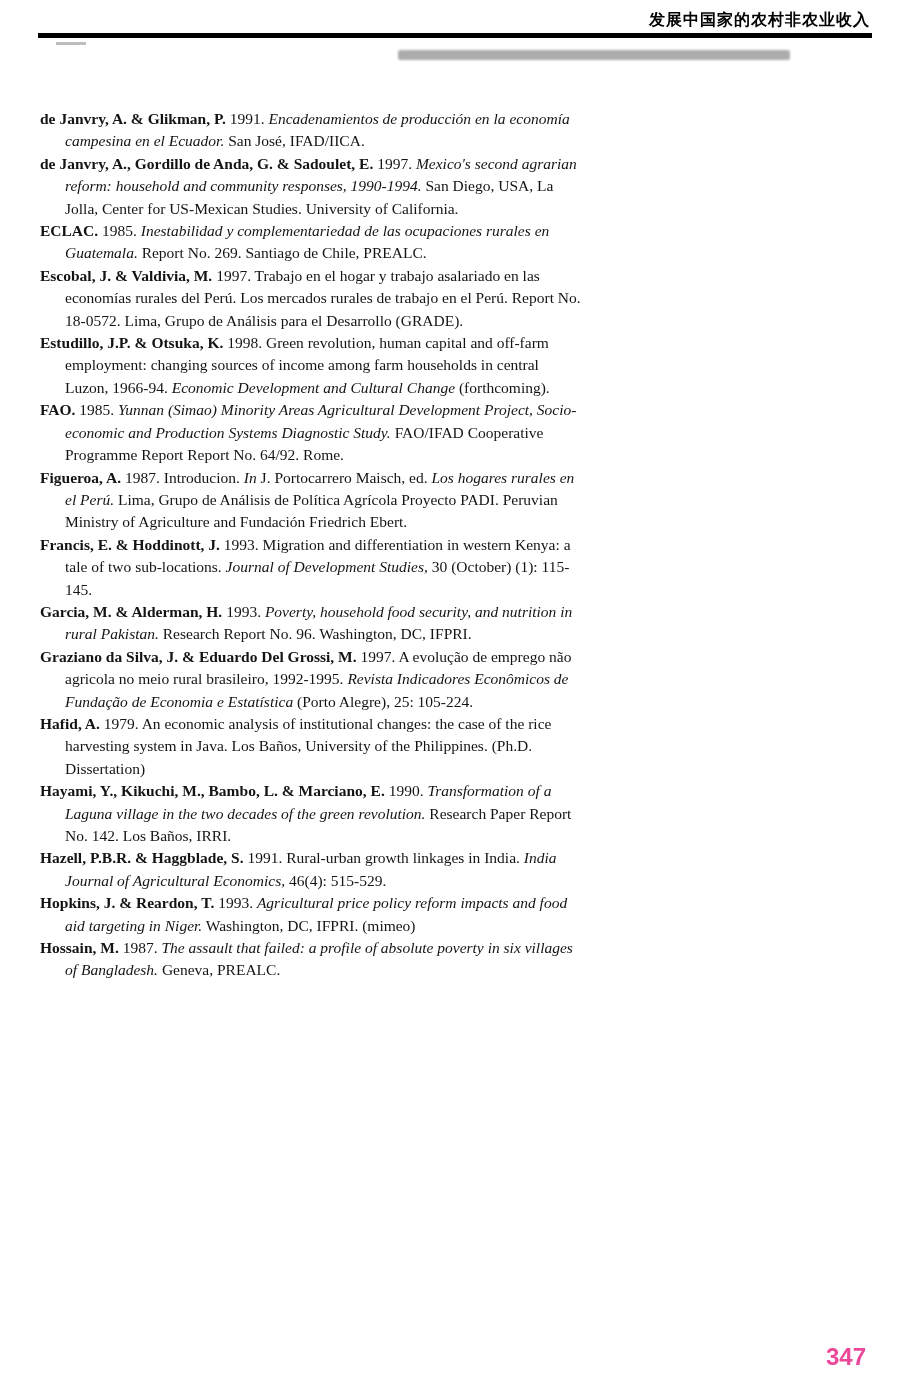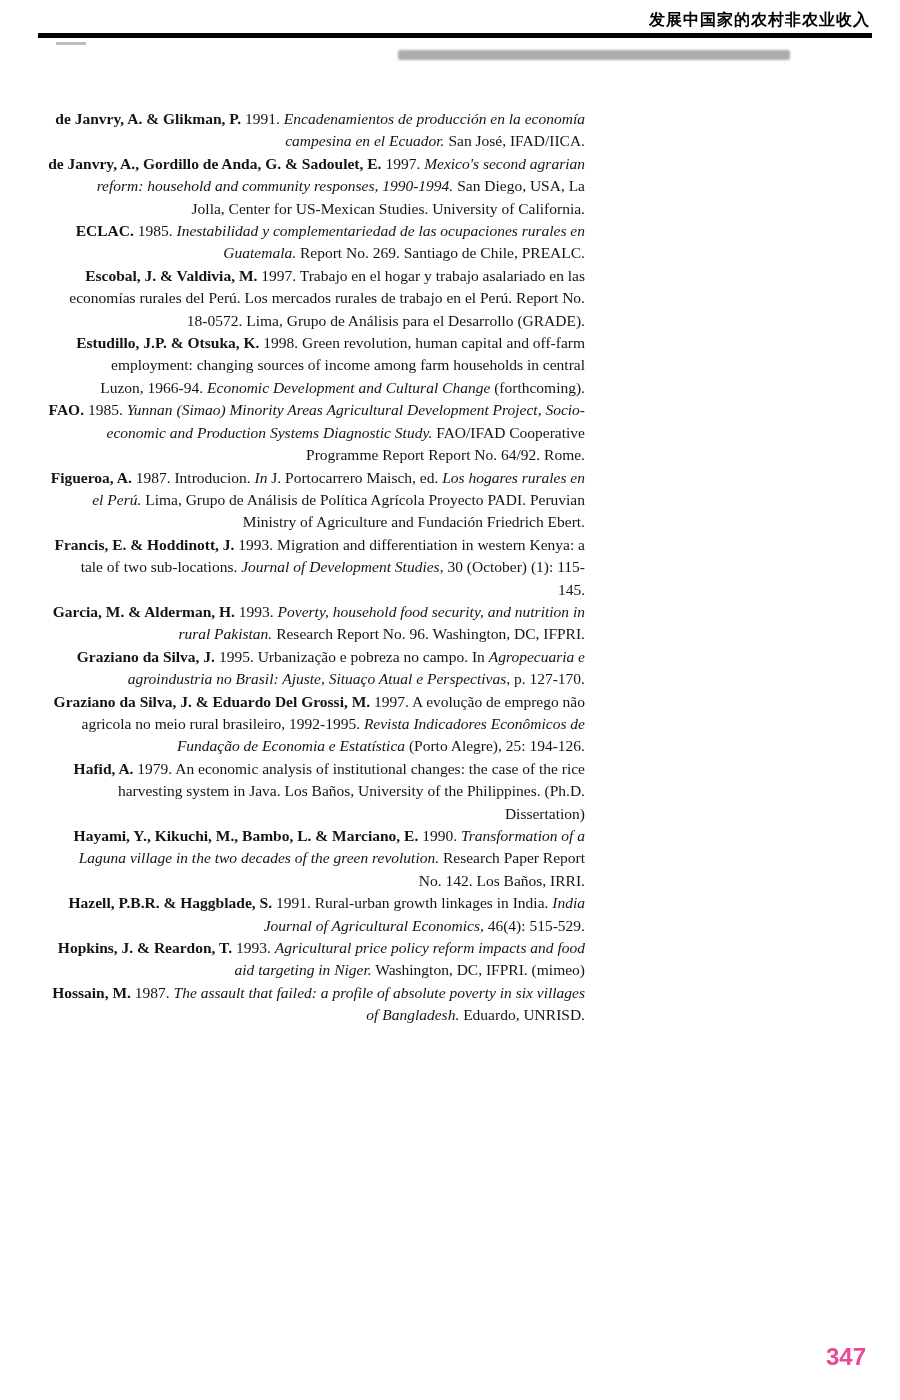--- a/index.html
+++ b/index.html
@@ -56,21 +56,21 @@
     position: absolute;
     top: 108px;
     left: 40px;
     width: 545px;
   }
   .reference {
     font-size: 15.5px;
     line-height: 22.4px;
     padding-left: 25px;
     text-indent: -25px;
-    text-align: right;
+    text-align: left;
   }
   .reference .it { font-style: italic; }
   .reference .bd { font-weight: bold; }
   .page-number {
     position: absolute;
     top: 1343px;
     right: 34px;
     font-family: "Liberation Sans", sans-serif;
     font-weight: bold;
     font-size: 24px;
@@ -91,24 +91,23 @@
   <div class="references">
       <div class="reference"><span class="bd">de Janvry, A. &amp; Glikman, P.</span><span> 1991. </span><span class="it">Encadenamientos de producción en la economía campesina en el Ecuador.</span><span> San José, IFAD/IICA.</span></div>
       <div class="reference"><span class="bd">de Janvry, A., Gordillo de Anda, G. &amp; Sadoulet, E.</span><span> 1997. </span><span class="it">Mexico's second agrarian reform: household and community responses, 1990-1994.</span><span> San Diego, USA, La Jolla, Center for US-Mexican Studies. University of California.</span></div>
       <div class="reference"><span class="bd">ECLAC.</span><span> 1985. </span><span class="it">Inestabilidad y complementariedad de las ocupaciones rurales en Guatemala.</span><span> Report No. 269. Santiago de Chile, PREALC.</span></div>
       <div class="reference"><span class="bd">Escobal, J. &amp; Valdivia, M.</span><span> 1997. Trabajo en el hogar y trabajo asalariado en las economías rurales del Perú. Los mercados rurales de trabajo en el Perú. Report No. 18-0572. Lima, Grupo de Análisis para el Desarrollo (GRADE).</span></div>
       <div class="reference"><span class="bd">Estudillo, J.P. &amp; Otsuka, K.</span><span> 1998. Green revolution, human capital and off-farm employment: changing sources of income among farm households in central Luzon, 1966-94. </span><span class="it">Economic Development and Cultural Change</span><span> (forthcoming).</span></div>
       <div class="reference"><span class="bd">FAO.</span><span> 1985. </span><span class="it">Yunnan (Simao) Minority Areas Agricultural Development Project, Socio-economic and Production Systems Diagnostic Study.</span><span> FAO/IFAD Cooperative Programme Report Report No. 64/92. Rome.</span></div>
       <div class="reference"><span class="bd">Figueroa, A.</span><span> 1987. Introducion. </span><span class="it">In</span><span> J. Portocarrero Maisch, ed. </span><span class="it">Los hogares rurales en el Perú.</span><span> Lima, Grupo de Análisis de Política Agrícola Proyecto PADI. Peruvian Ministry of Agriculture and Fundación Friedrich Ebert.</span></div>
       <div class="reference"><span class="bd">Francis, E. &amp; Hoddinott, J.</span><span> 1993. Migration and differentiation in western Kenya: a tale of two sub-locations. </span><span class="it">Journal of Development Studies,</span><span> 30 (October) (1): 115-145.</span></div>
       <div class="reference"><span class="bd">Garcia, M. &amp; Alderman, H.</span><span> 1993. </span><span class="it">Poverty, household food security, and nutrition in rural Pakistan.</span><span> Research Report No. 96. Washington, DC, IFPRI.</span></div>
-      <div class="reference"><span class="bd">Graziano da Silva, J.</span><span> 1995. Urbanização e pobreza no campo. In </span><span class="it">Agropecuaria e agroindustria no Brasil: Ajuste, Situaço Atual e Perspectivas,</span><span> p. 127-170.</span></div>
-      <div class="reference"><span class="bd">Graziano da Silva, J. &amp; Eduardo Del Grossi, M.</span><span> 1997. A evolução de emprego não agricola no meio rural brasileiro, 1992-1995. </span><span class="it">Revista Indicadores Econômicos de Fundação de Economia e Estatística</span><span> (Porto Alegre), 25: 194-126.</span></div>
+      <div class="reference"><span class="bd">Graziano da Silva, J. &amp; Eduardo Del Grossi, M.</span><span> 1997. A evolução de emprego não agricola no meio rural brasileiro, 1992-1995. </span><span class="it">Revista Indicadores Econômicos de Fundação de Economia e Estatística</span><span> (Porto Alegre), 25: 105-224.</span></div>
       <div class="reference"><span class="bd">Hafid, A.</span><span> 1979. An economic analysis of institutional changes: the case of the rice harvesting system in Java. Los Baños, University of the Philippines. (Ph.D. Dissertation)</span></div>
       <div class="reference"><span class="bd">Hayami, Y., Kikuchi, M., Bambo, L. &amp; Marciano, E.</span><span> 1990. </span><span class="it">Transformation of a Laguna village in the two decades of the green revolution.</span><span> Research Paper Report No. 142. Los Baños, IRRI.</span></div>
       <div class="reference"><span class="bd">Hazell, P.B.R. &amp; Haggblade, S.</span><span> 1991. Rural-urban growth linkages in India. </span><span class="it">India Journal of Agricultural Economics,</span><span> 46(4): 515-529.</span></div>
       <div class="reference"><span class="bd">Hopkins, J. &amp; Reardon, T.</span><span> 1993. </span><span class="it">Agricultural price policy reform impacts and food aid targeting in Niger.</span><span> Washington, DC, IFPRI. (mimeo)</span></div>
-      <div class="reference"><span class="bd">Hossain, M.</span><span> 1987. </span><span class="it">The assault that failed: a profile of absolute poverty in six villages of Bangladesh.</span><span> Eduardo, UNRISD.</span></div>
+      <div class="reference"><span class="bd">Hossain, M.</span><span> 1987. </span><span class="it">The assault that failed: a profile of absolute poverty in six villages of Bangladesh.</span><span> Geneva, PREALC.</span></div>
     </div>
 
   <div class="page-number">347</div>
 
 </div>
 
 </body></html>

